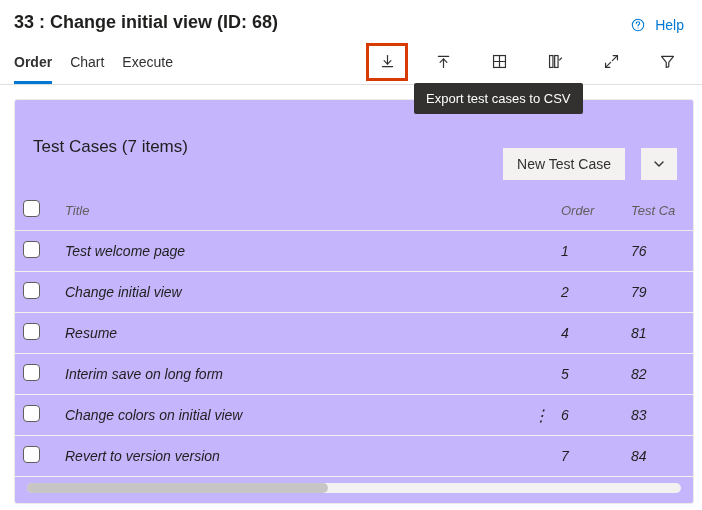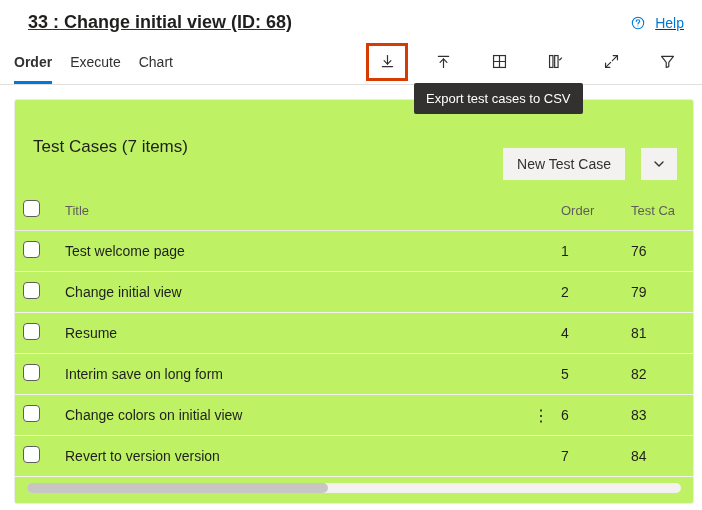--- a/index.html
+++ b/index.html
@@ -7,24 +7,23 @@
     font-family: "Segoe UI", -apple-system, BlinkMacSystemFont, sans-serif;
     font-size: 14px;
     color: #323130;
     background: #fff;
     width: 702px;
     height: 510px;
     overflow: hidden;
   }
   .header-row {
     display: flex;
-    align-items: center;
+    align-items: flex-end;
     justify-content: space-between;
-    padding: 12px 18px 6px 28px;
-    text-decoration: underline;
+    padding: 12px 18px 6px 14px;
   }
   .page-title {
     font-size: 18px;
     font-weight: 600;
     color: #201f1e;
   }
   .help-link {
     color: #0078d4;
     font-size: 14px;
     text-decoration: none;
@@ -82,21 +81,21 @@
     font-size: 13px;
     padding: 8px 12px;
     border-radius: 2px;
     white-space: nowrap;
     z-index: 10;
   }
   .content-card {
     margin: 14px 8px 0 14px;
     border: 1px solid #edebe9;
     border-radius: 3px;
-    background: #bef264;
+    background: #c4b5fd;
   }
   .card-header {
     display: flex;
     align-items: center;
     justify-content: space-between;
     padding: 14px 16px 10px 18px;
   }
   .card-title {
     font-size: 17px;
     font-weight: 400;
@@ -129,20 +128,21 @@
   .tbl {
     width: 100%;
     border-collapse: collapse;
     table-layout: fixed;
   }
   .tbl th, .tbl td {
     text-align: left;
     font-weight: 400;
     padding: 10px 8px;
     white-space: nowrap;
+    font-style: italic;
   }
   .tbl th {
     font-size: 13px;
     color: #605e5c;
     border-bottom: 1px solid #edebe9;
   }
   .tbl td {
     font-size: 14px;
     color: #201f1e;
     border-bottom: 1px solid #f3f2f1;
@@ -188,22 +188,22 @@
       <path d="M6 6.2c0-1.1.9-2 2-2s2 .8 2 1.8c0 .8-.5 1.2-1.2 1.7-.5.4-.8.7-.8 1.4" stroke-linecap="round"></path>
       <circle cx="8" cy="11.4" r="0.6" fill="#0078d4" stroke="none"></circle>
     </svg>
     <span>Help</span>
   </a>
 </div>
 
 <div class="toolbar-row">
   <div class="tabs">
     <div class="tab active">Order</div>
+    <div class="tab">Chart</div>
     <div class="tab">Execute</div>
-    <div class="tab">Chart</div>
   </div>
   <div class="actions">
     <button class="icon-btn highlight-box">
       <svg viewBox="0 0 20 20" fill="none" stroke="currentColor" stroke-width="1.4" stroke-linecap="round" stroke-linejoin="round">
         <path d="M10 3v10"></path>
           <path d="M6 9l4 4 4-4"></path>
           <path d="M4 16h12"></path>
       </svg>
     </button>
     <button class="icon-btn">

